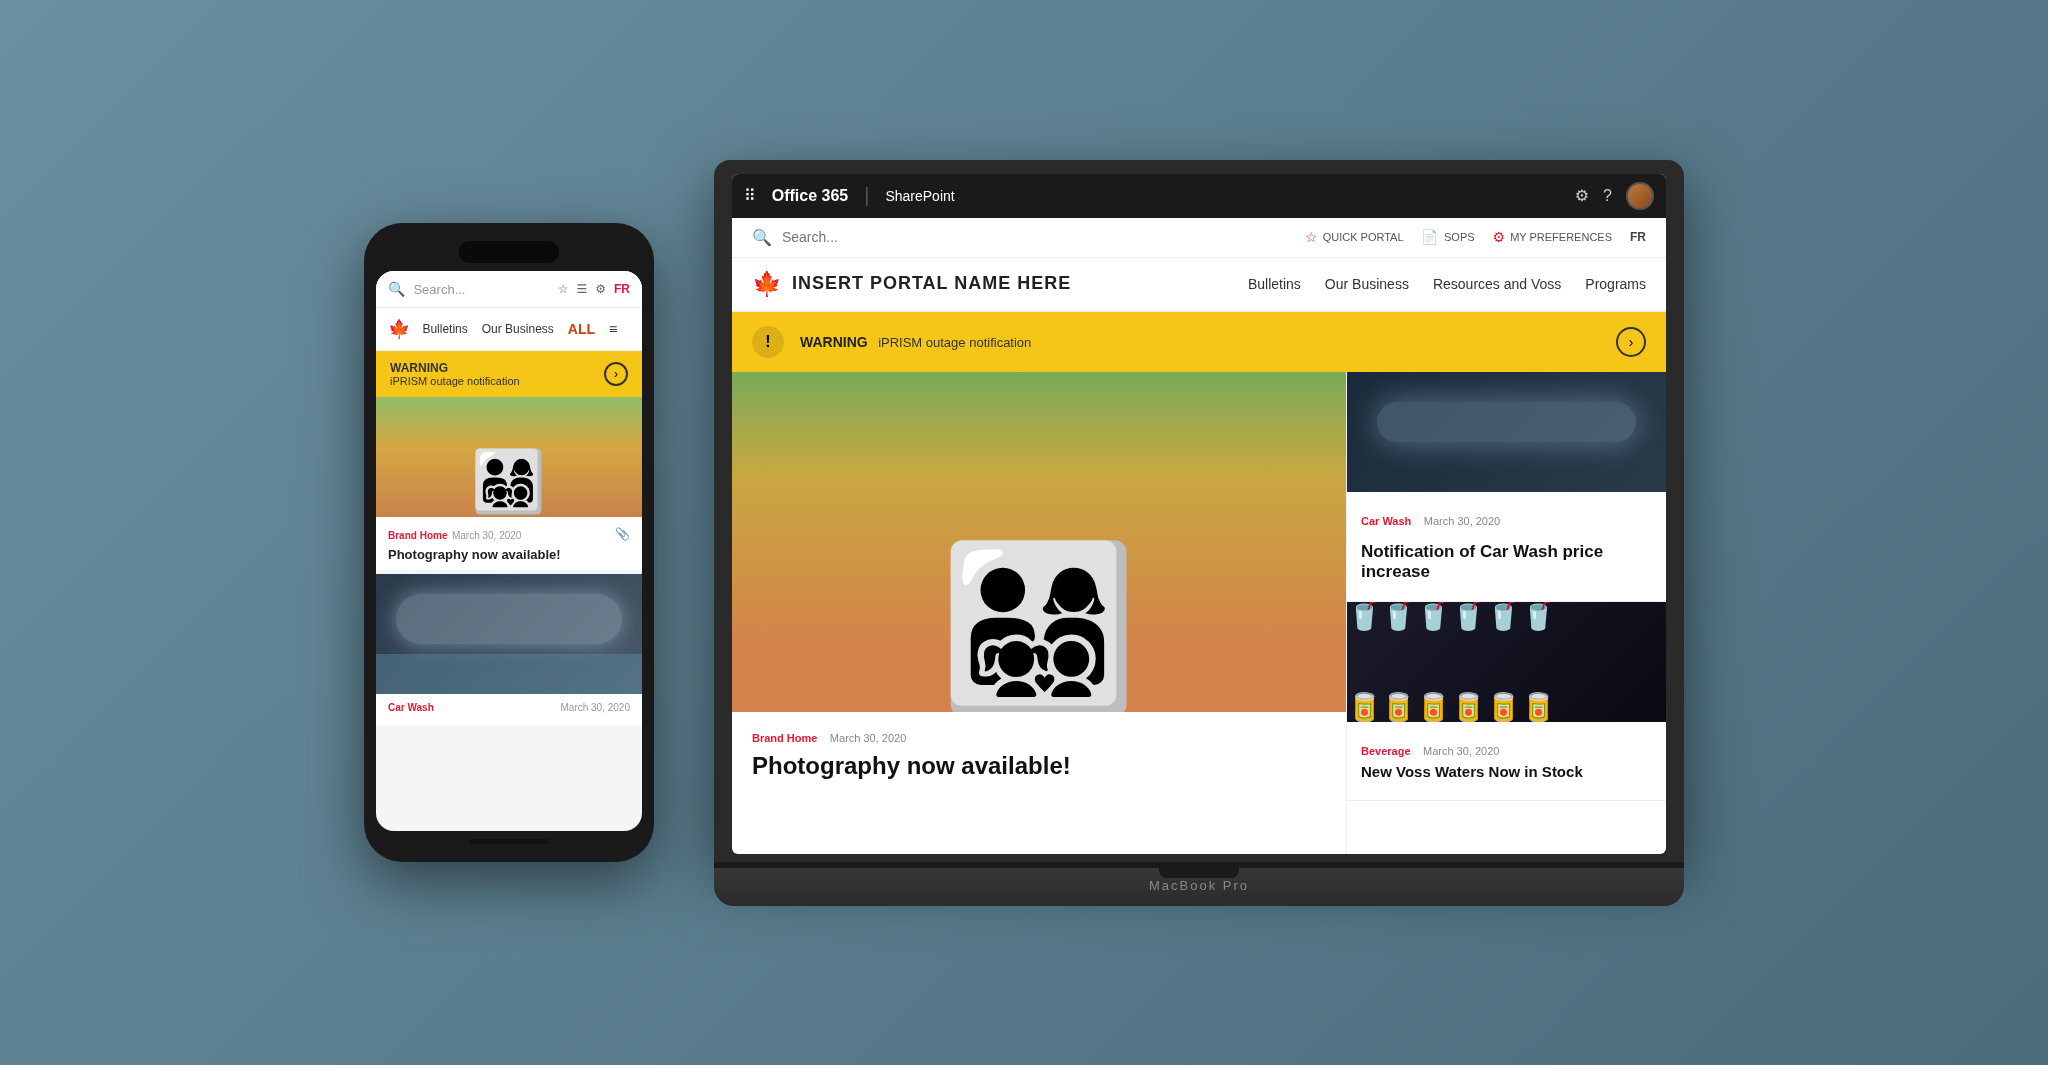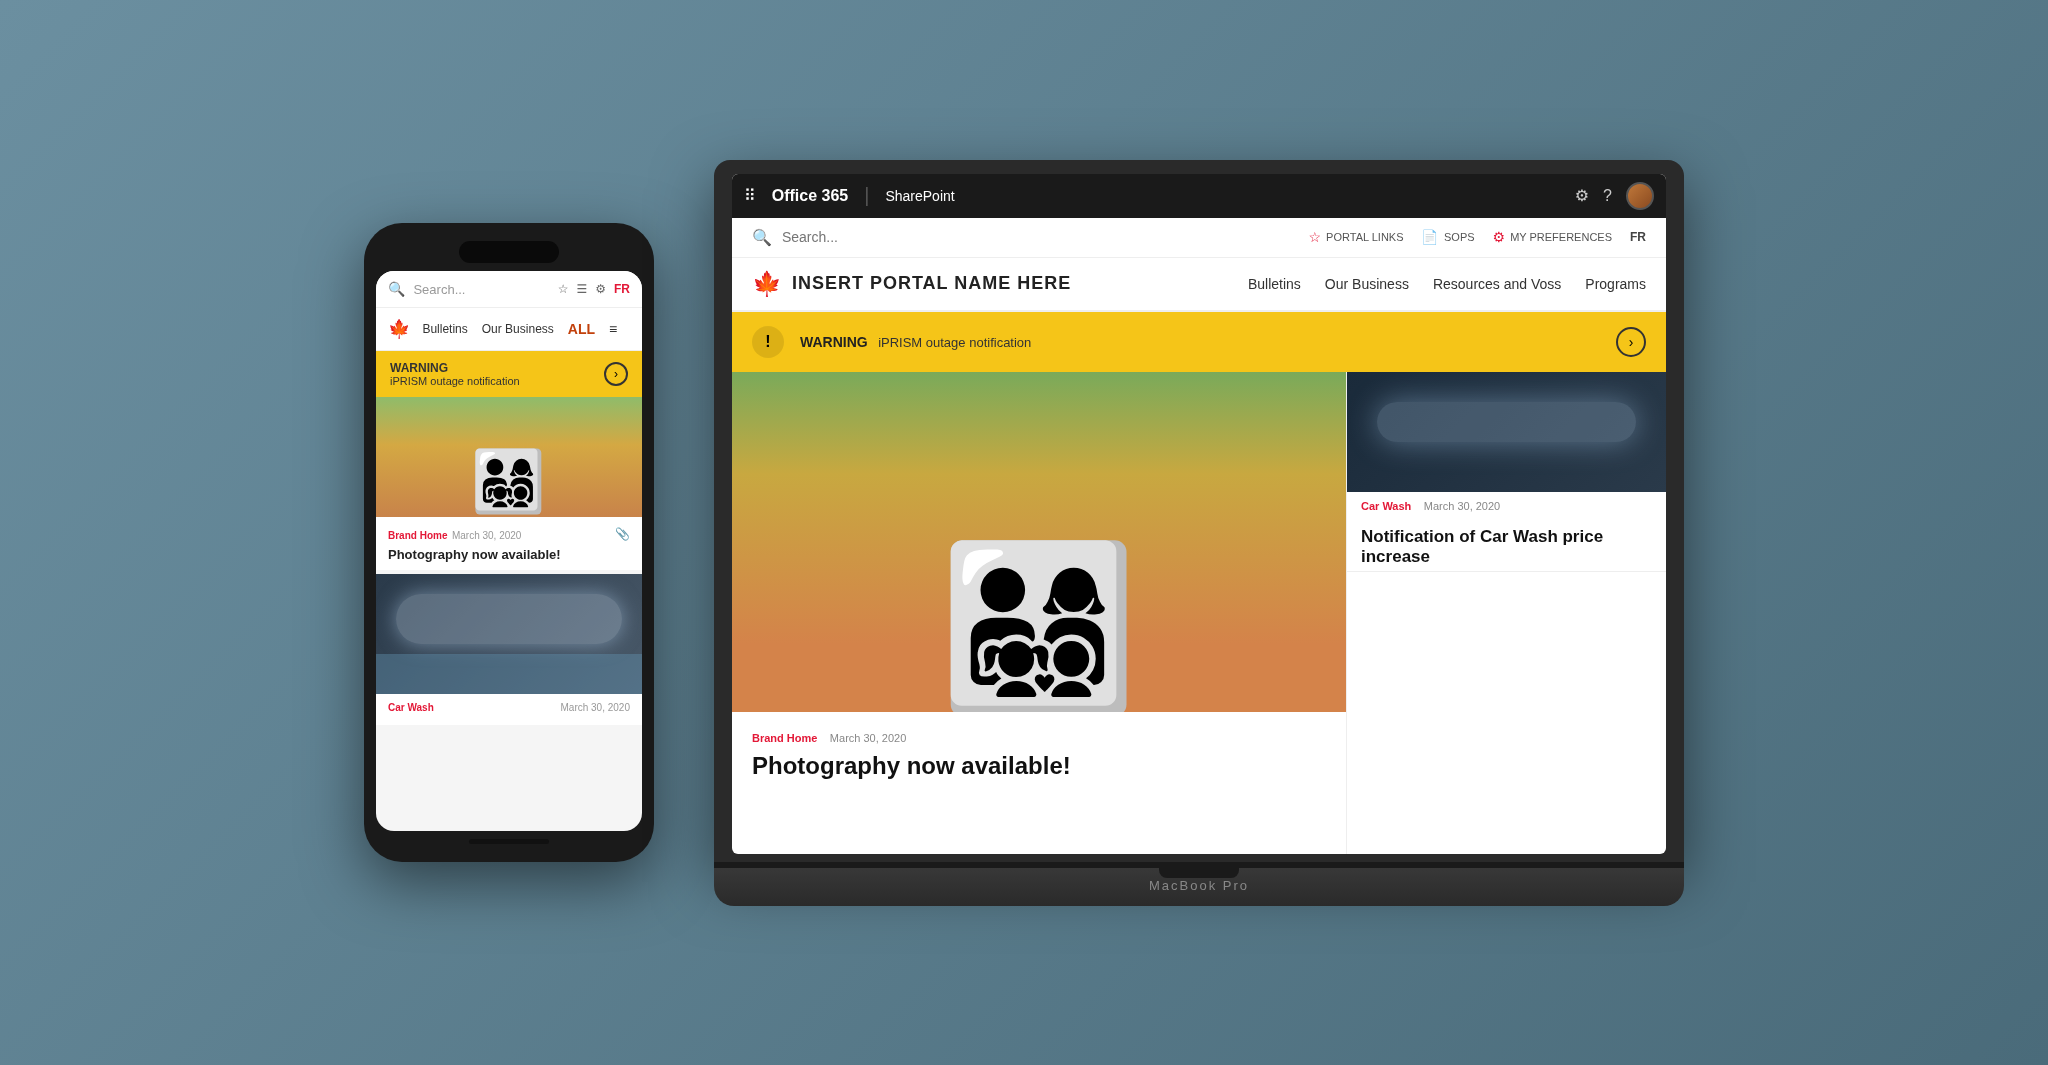--- a/index.html
+++ b/index.html
@@ -344,21 +344,21 @@
     .side-article {
       border-bottom: 1px solid #eee;
     }
     .side-article-img {
       width: 100%;
       height: 120px;
       overflow: hidden;
       position: relative;
     }
     .side-article-body {
-      padding: 4px 14px;
+      padding: 19px 14px;
       background: white;
     }
     .carwash-img {
       width: 100%; height: 100%;
       background: linear-gradient(135deg, #1a2a3a 0%, #2a3a4a 100%);
       position: relative;
     }
     .carwash-img::before {
       content: '';
       position: absolute;
@@ -478,21 +478,21 @@
         </div>
       </div>
 
 
       <div class="portal-search-bar">
         <span class="search-icon">🔍</span>
         <input type="text" placeholder="Search..." style="">
         <div class="toolbar-items">
           <div class="tool-item">
             <span class="ti-icon">☆</span>
-            <span>PORTAL LINKS</span>
+            <span>QUICK PORTAL</span>
           </div>
           <div class="tool-item">
             <span class="ti-icon">📄</span>
             <span>SOPS</span>
           </div>
           <div class="tool-item">
             <span class="ti-icon">⚙</span>
             <span>MY PREFERENCES</span>
           </div>
           <span class="fr-link">FR</span>
@@ -541,20 +541,32 @@
             </div>
             <div class="side-article-body">
               <div>
                 <span class="article-cat">Car Wash</span>
                 <span class="article-date">March 30, 2020</span>
               </div>
               <div class="article-title" style="font-size:17px; margin-top:13px;">Notification of Car Wash price increase</div>
             </div>
           </div>
 
+          <div class="side-article">
+            <div class="side-article-img">
+              <div class="beverage-img"></div>
+            </div>
+            <div class="side-article-body">
+              <div>
+                <span class="article-cat">Beverage</span>
+                <span class="article-date">March 30, 2020</span>
+              </div>
+              <div class="article-title" style="font-size:15px; margin-top:4px;">New Voss Waters Now in Stock</div>
+            </div>
+          </div>
         </div>
       </div>
 
     </div>
   </div>
   <div class="laptop-base">
     <div class="laptop-notch"></div>
     <span class="laptop-brand">MacBook Pro</span>
   </div>
 </div>

